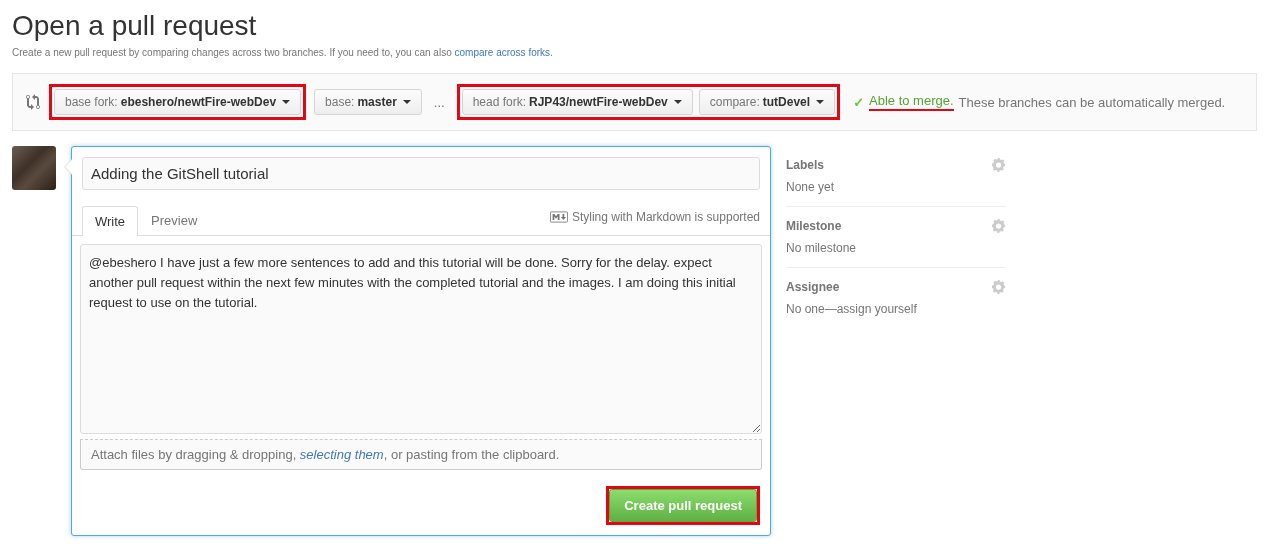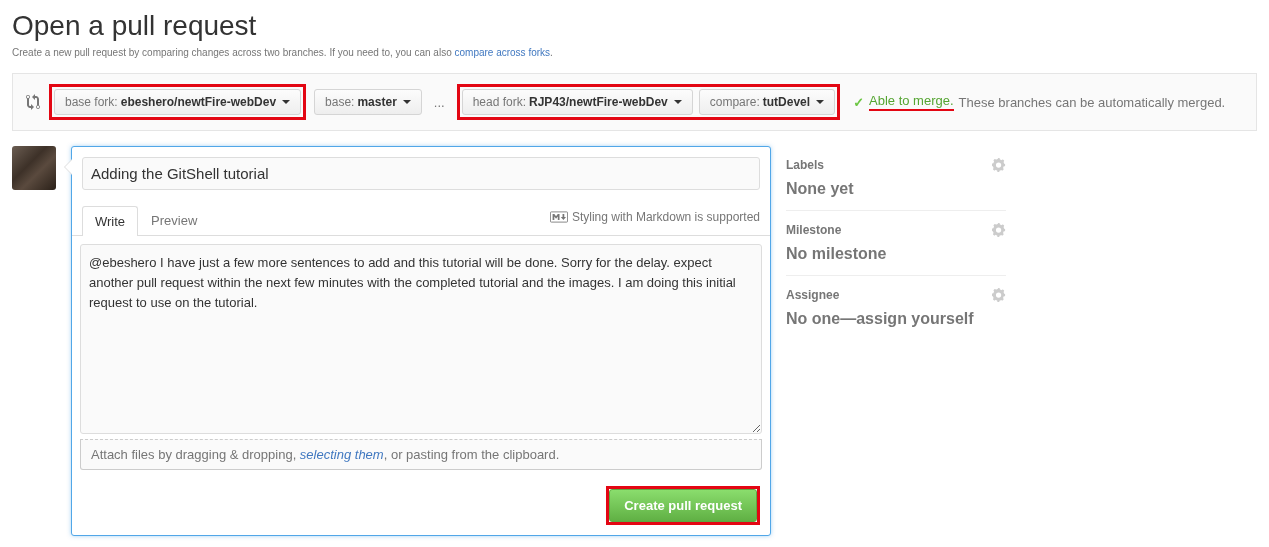--- a/index.html
+++ b/index.html
@@ -35,21 +35,21 @@
     .drag-hint a { color: #4078c0; text-decoration: none; font-style: italic; }
     .actions { display: flex; justify-content: flex-end; padding: 8px 10px 10px; }
     .btn-primary { background: linear-gradient(#8add6d, #60b044); border: 1px solid #5ca941; color: #fff; font-weight: 600; font-size: 13px; padding: 8px 14px; border-radius: 3px; cursor: pointer; }
     .highlight-red-btn { border: 3px solid #e30613; padding: 0; display: inline-block; }
     .sidebar { width: 220px; flex-shrink: 0; }
     .sidebar-section { border-bottom: 1px solid #eee; padding: 12px 0; }
     .sidebar-section:last-child { border-bottom: none; }
     .sidebar-header { display: flex; justify-content: space-between; align-items: center; margin-bottom: 8px; }
     .sidebar-title { font-size: 12px; font-weight: 600; color: #767676; }
     .gear-icon { width: 14px; height: 14px; fill: #ccc; cursor: pointer; }
-    .sidebar-value { font-size: 16px; color: #767676; font-weight: bold; }
+    .sidebar-value { font-size: 12px; color: #767676; }
     .sidebar-value a { color: #767676; text-decoration: none; }
     .focus-outline { border: 1px solid #51a7e8; box-shadow: 0 0 4px rgba(81,167,232,0.5); border-radius: 3px; padding: 0; }
   </style>
 </head>
 <body>
 
 <h1>Open a pull request</h1>
 <p class="subtitle">
   <span>Create a new pull request by comparing changes across two branches. If you need to, you can also </span><a href="#">compare across forks</a><span>.</span>
 </p>

